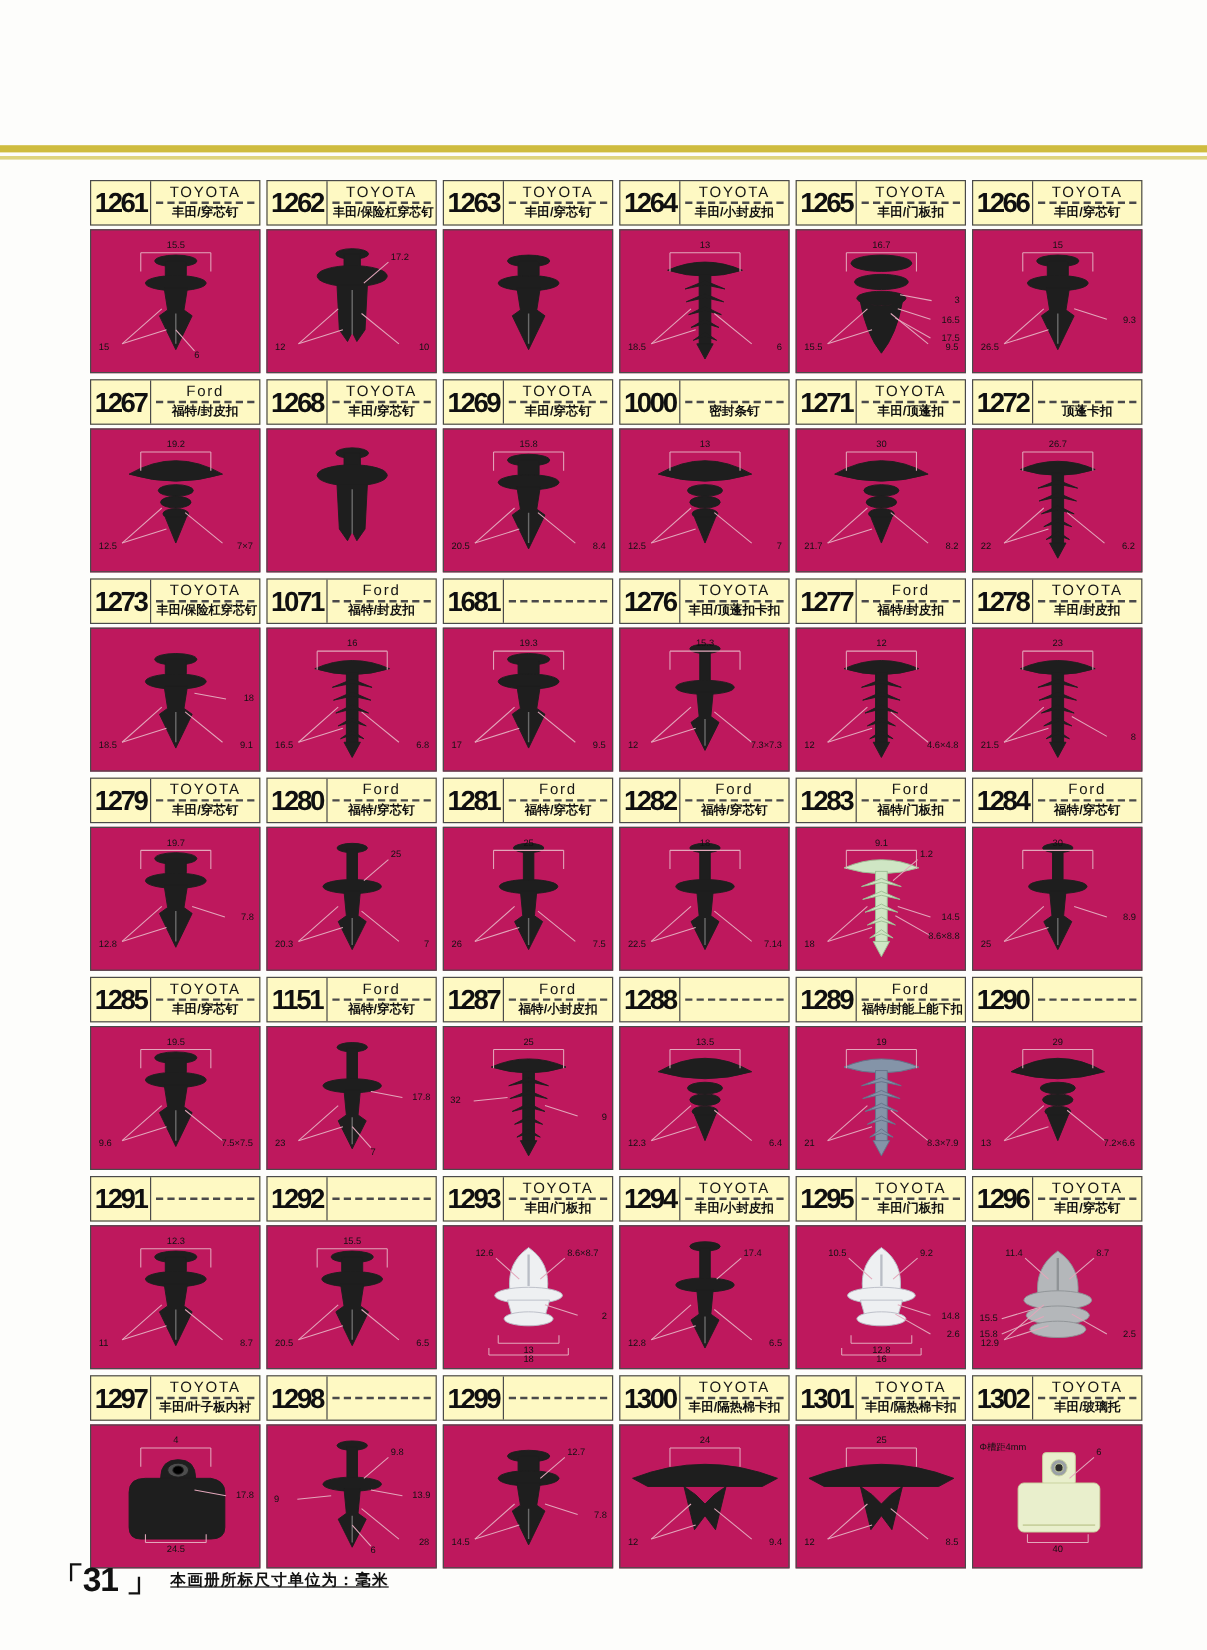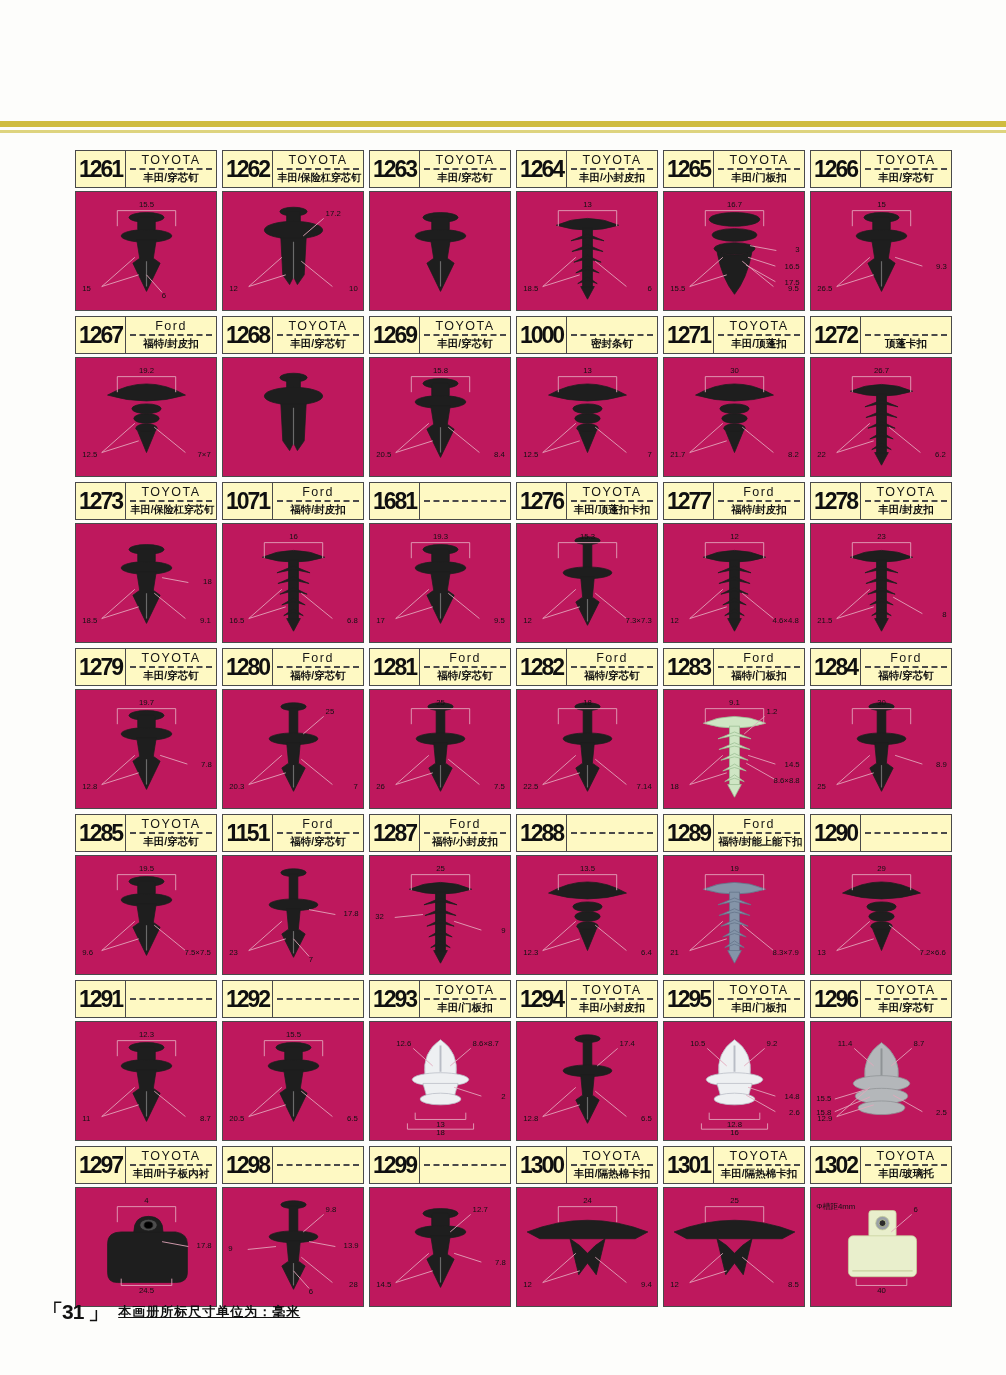--- a/index.html
+++ b/index.html
@@ -35,21 +35,21 @@
         line-height:15px;white-space:nowrap;color:#101010;}
   .img{
     margin-top:3px;border:1.5px solid #4a4a4a;height:120px;box-sizing:border-box;
     background:#be185d;display:flex;align-items:center;justify-content:center;
   }
   svg{display:block;}
   svg text{font-family:"Liberation Sans","DejaVu Sans",sans-serif;}
   #footer{
     position:absolute;left:42px;top:1298px;display:flex;align-items:center;gap:10px;
   }
-  #page-label{font-size:21px;font-weight:bold;color:#111;letter-spacing:-1px;}
+  #page-label{font-size:28px;font-weight:bold;color:#111;letter-spacing:-1px;}
   #footnote{font-size:13px;font-weight:bold;color:#111;letter-spacing:1px;text-decoration:underline;}
 </style>
 </head>
 <body>
 
 <div class="gold-rule thick"></div>
 <div class="gold-rule thin"></div>
 
 <div id="grid">
     <div class="cell">

